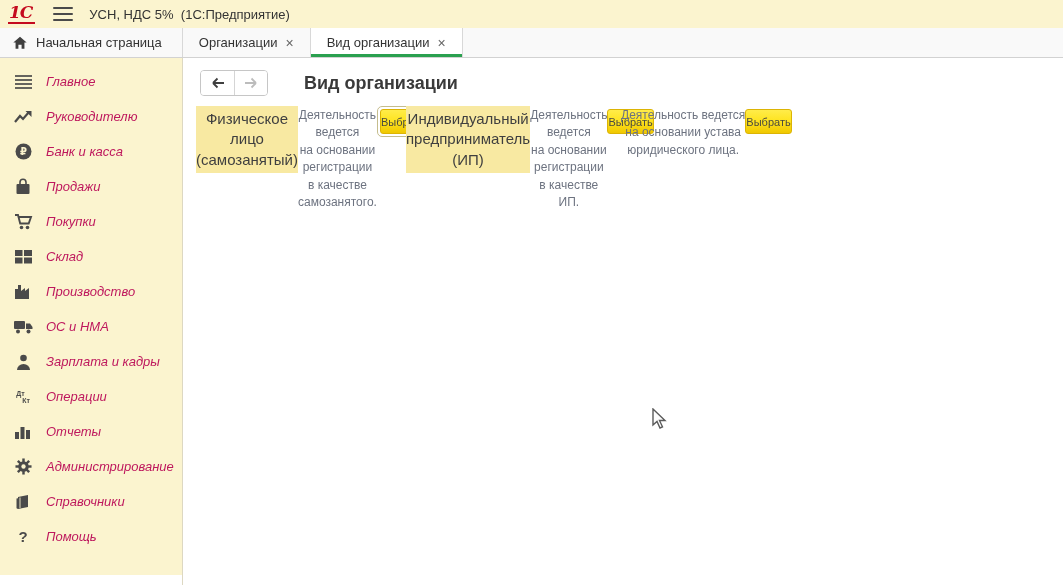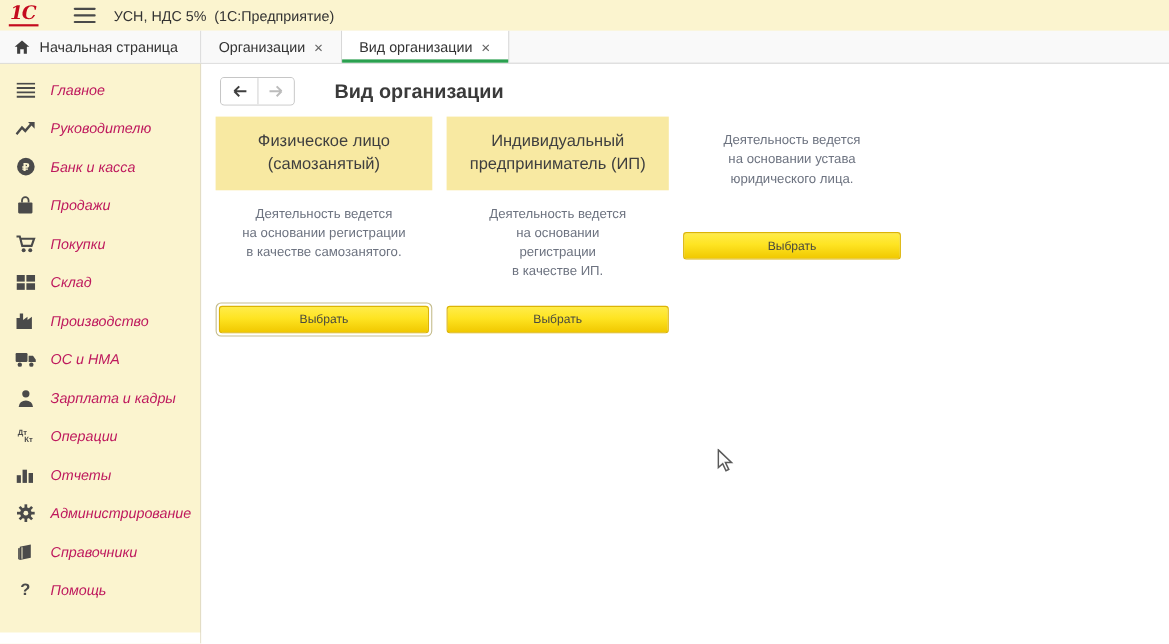--- a/index.html
+++ b/index.html
@@ -3,21 +3,21 @@
 <meta charset="utf-8">
 <style>
   * { margin:0; padding:0; box-sizing:border-box; }
   html,body { width:1063px; height:585px; overflow:hidden; }
   body { font-family:"Liberation Sans","DejaVu Sans",sans-serif; background:#fff; }
   .app { position:relative; width:1063px; height:585px; display:grid;
          grid-template-rows:28px 30px 1fr; grid-template-columns:183px 1fr; }
 
   
   .topbar { grid-column:1 / 3; background:#fbf4cf; display:flex; align-items:center; padding-left:8px; }
-  .logo { display:flex; margin-right:32px; }
+  .logo { display:flex; margin-right:18px; }
   .logo-text { color:#c40a1e; font-family:"DejaVu Serif",serif; font-weight:bold; font-style:italic;
                font-size:17px; line-height:17px; letter-spacing:-1px; border-bottom:2px solid #c40a1e; padding:0 3px 1px 1px; }
   .hamburger { width:20px; height:14px; display:flex; flex-direction:column; justify-content:space-between; margin-right:16px; cursor:pointer; }
   .hamburger span { display:block; height:2px; background:#4a4a4a; border-radius:1px; }
   .win-title { font-size:13px; color:#333; white-space:pre; }
 
   
   .tabbar { grid-column:1 / 3; background:#f9f9f9; border-bottom:1px solid #d2d2d2; display:flex; align-items:stretch; }
   .tab { position:relative; display:flex; align-items:center; gap:8px; padding:12px 16px; font-size:13px; color:#333;
          border-right:1px solid #d8d8d8; cursor:pointer; background:#f9f9f9; }
@@ -40,27 +40,27 @@
 
   
   .main { background:#fff; padding:12px 0 0 13px; position:relative; }
   .nav-title-row { display:flex; align-items:center; margin-bottom:10px; }
   .nav-group { display:flex; border:1px solid #c6c6c6; border-radius:4px; background:#fff; overflow:hidden; margin-left:4px; }
   .nav-btn { width:33px; height:24px; display:flex; align-items:center; justify-content:center; background:#fff; cursor:pointer; }
   .nav-btn + .nav-btn { border-left:1px solid #d5d5d5; }
   .page-title { font-size:18px; color:#3a3a3a; margin-left:36px; }
 
   .cards-row { display:flex; gap:13px; }
-  .col { display:flex; flex-direction:column; }
+  .col { display:flex; flex-direction:row; }
   .col:nth-child(1) { width:197px; }
   .col:nth-child(2) { width:202px; }
   .col:nth-child(3) { width:198px; }
   .card-head { background:#f8e9a2; height:67px; display:flex; align-items:center; justify-content:center;
                text-align:center; font-size:15px; color:#3f3f3f; white-space:pre-line; line-height:1.35; }
-  .card-desc { margin-top:13px; height:89px; text-align:center; font-size:12px; color:#6d7380;
+  .card-desc { margin-top:1px; height:89px; text-align:center; font-size:12px; color:#6d7380;
                white-space:pre-line; line-height:1.45; }
   .btn-cell { height:31px; display:flex; align-items:center; }
   .focus-ring { width:100%; height:31px; border:1px solid #c5bd8d; border-radius:5px; background:#fff; padding:2px; }
   .select-btn { width:100%; height:25px; border:1px solid #dcb404; border-radius:3px; cursor:pointer;
                 background:linear-gradient(to bottom,#ffec4a 0%, #fee422 45%, #f0c800 100%);
                 font-size:11px; color:#4a4a3f; font-family:inherit; }
   .focus-ring .select-btn { height:100%; }
 
   
   .cursor { position:absolute; left:652px; top:408px; pointer-events:none; }

